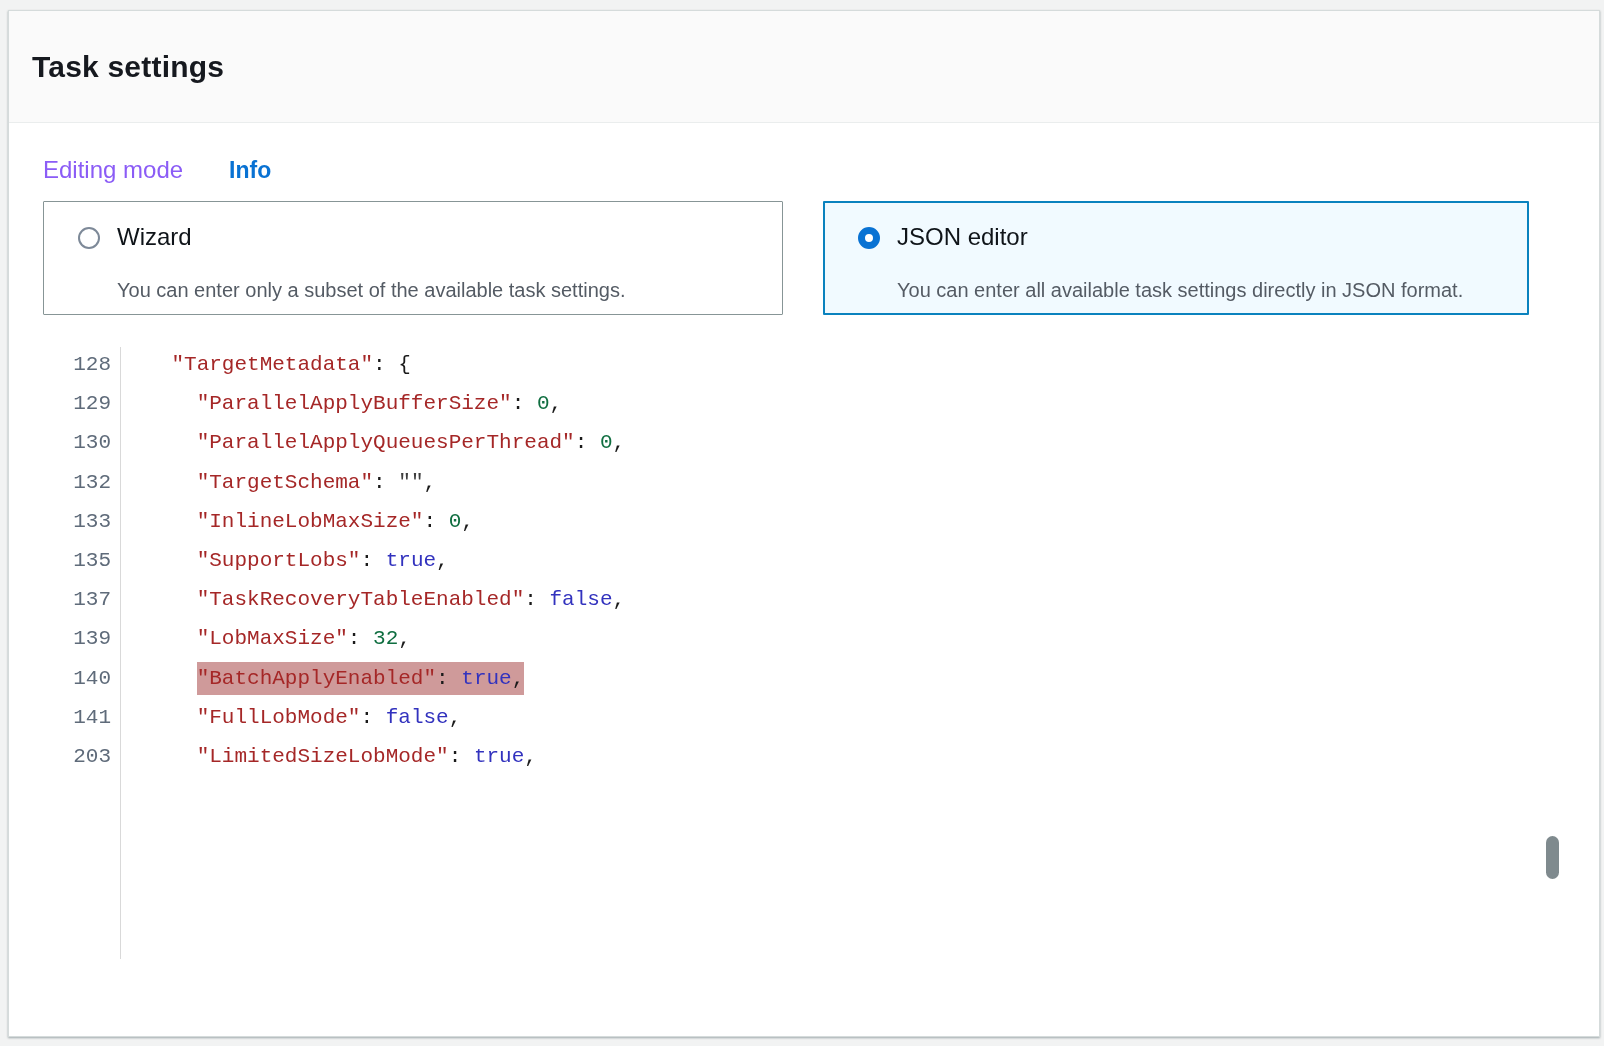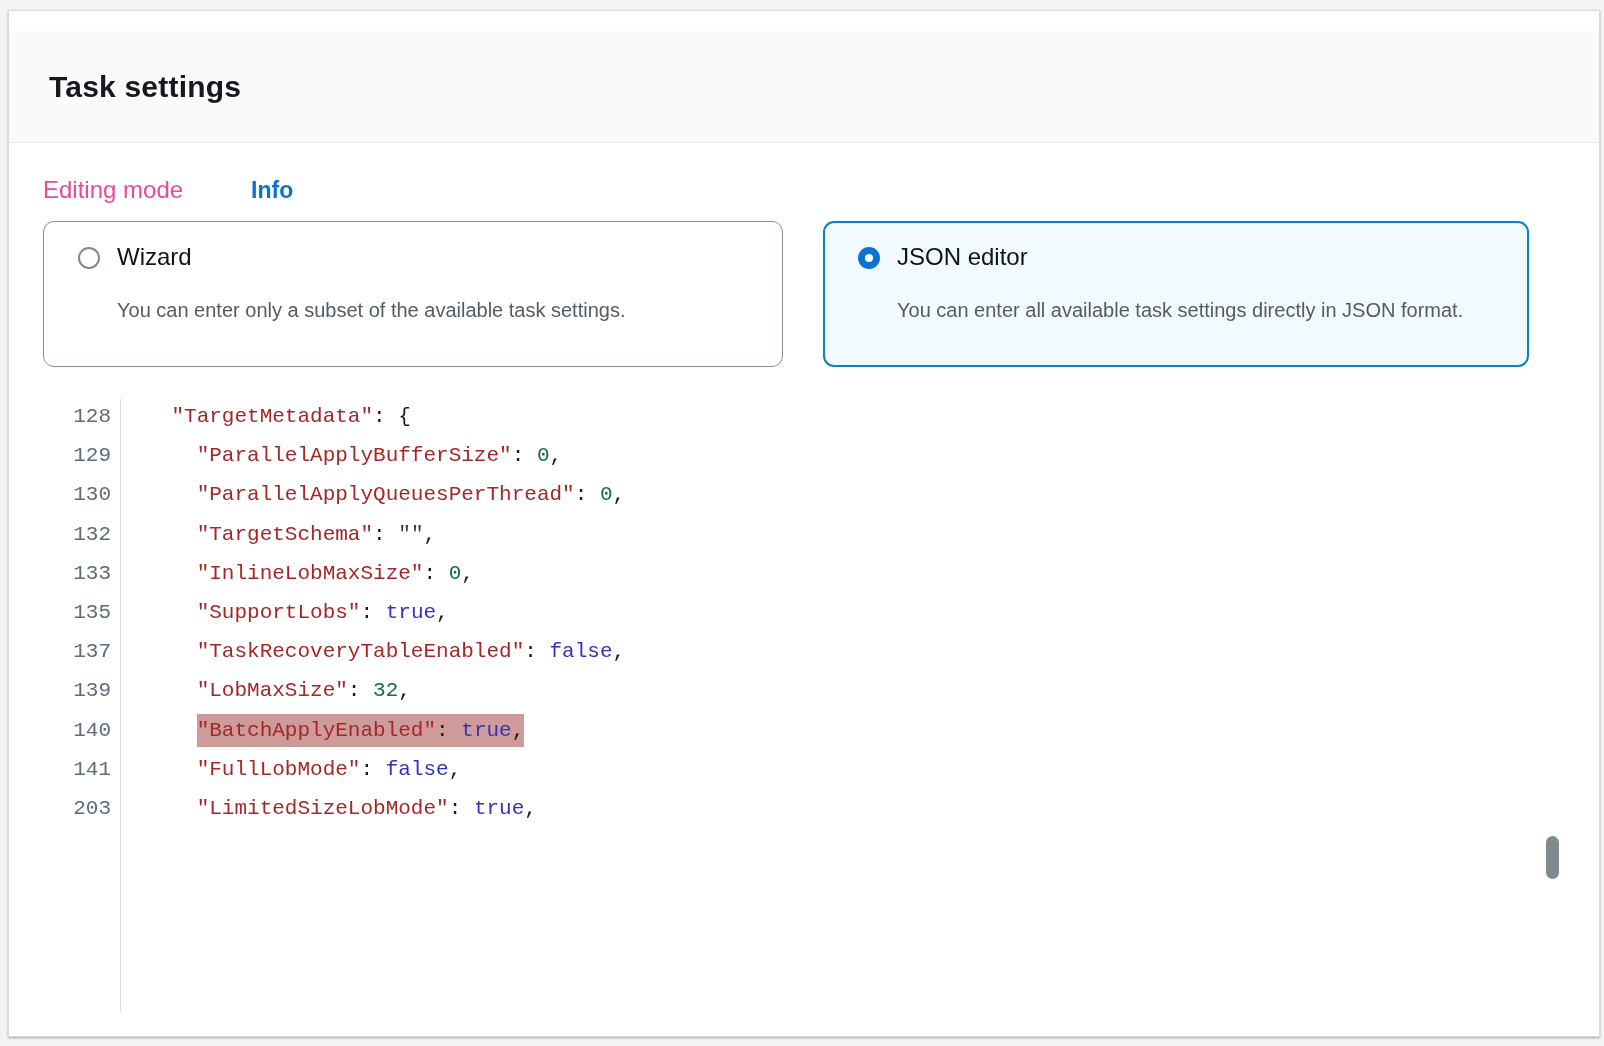--- a/index.html
+++ b/index.html
@@ -26,51 +26,50 @@
     background: #ffffff;
     border: 1px solid #d5dbdb;
     box-shadow: 0 1px 2px rgba(0, 28, 36, 0.35);
   }
   .panel-header {
     height: 112px;
     background: #fafafa;
     border-bottom: 1px solid #eaeded;
     display: flex;
     align-items: center;
-    padding-left: 40px;
-    margin-top: 20px;
+    padding-left: 23px;
   }
   .panel-title {
     font-size: 30px;
     font-weight: bold;
     color: #16191f;
     letter-spacing: 0.2px;
   }
   .panel-body { padding: 33px 34px 0 34px; }
   .editing-mode-row {
     display: flex;
     align-items: baseline;
   }
-  .editing-mode-label { font-size: 24px; color: #ec4899; }
+  .editing-mode-label { font-size: 24px; color: #8b5cf6; }
   .info-link {
     font-size: 23px;
     font-weight: bold;
     color: var(--accent);
-    margin-left: 68px;
+    margin-left: 46px;
     text-decoration: none;
     cursor: pointer;
   }
   .tiles {
     display: flex;
     gap: 40px;
     margin-top: 17px;
   }
   .tile {
-    height: 146px;
-    border-radius: 11px;
+    height: 114px;
+    border-radius: 1px;
     background: #ffffff;
     border: 1px solid #879596;
     padding: 21px 20px 0 34px;
     display: flex;
     align-items: flex-start;
     cursor: pointer;
   }
   .tile.selected {
     background: var(--tile-bg);
     border: 2px solid var(--tile-border);

